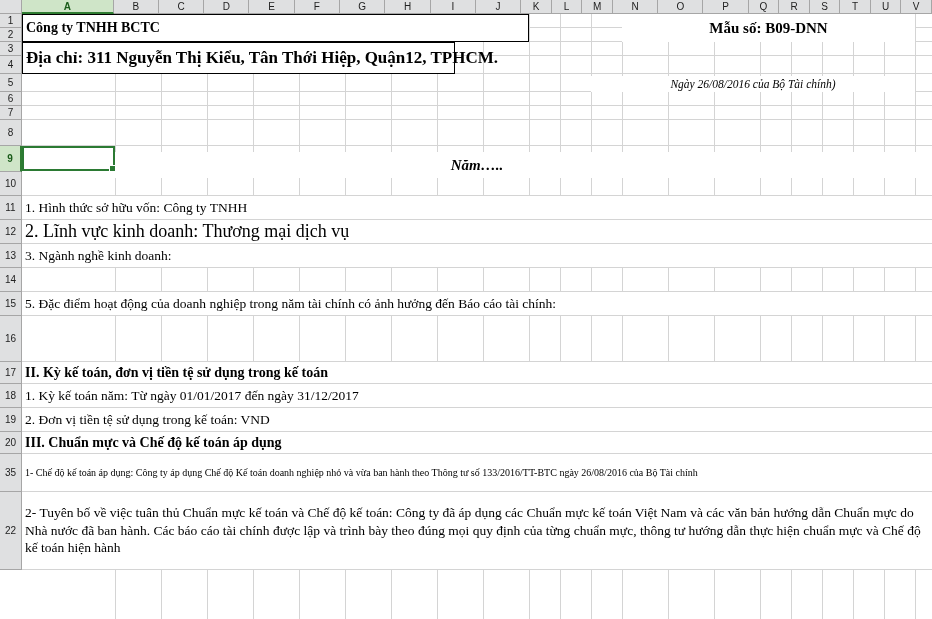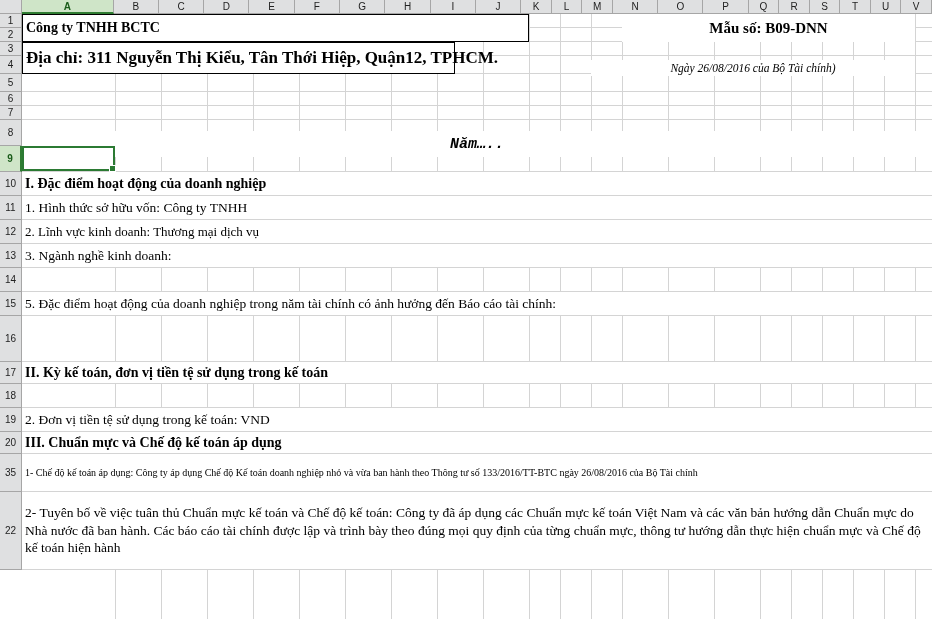--- a/index.html
+++ b/index.html
@@ -272,39 +272,39 @@
       <div class="hline" style="top:555px"></div>
     </div>
 
     <div class="cell boxed bold" style="left:0; top:0; width:507px; height:28px; font-size:14px;">Công ty TNHH BCTC</div>
 
     <div class="cell boxed bold" style="left:0; top:28px; width:433px; height:32px; font-size:17px;">Địa chỉ: 311 Nguyễn Thị Kiểu, Tân Thới Hiệp, Quận12, TPHCM.</div>
 
     <div class="cell center bold" style="left:600px; top:0; width:293px; height:28px; font-size:15px;">Mẫu số: B09-DNN</div>
 
 
-    <div class="cell center italic small" style="left:569px; top:46px; width:324px; height:16px;">Ngày 26/08/2016 của Bộ Tài chính)</div>
-
-
-    <div class="cell center sub-title" style="left:0; top:117px; width:910px; height:26px;font-family:Liberation Mono, monospace;">Năm…..</div>
-
-    <div class="cell bold" style="left:0; top:158px; width:910px; height:23px; font-size:14px;">I. Đặc điểm hoạt động của doanh nghiệp</div>
+    <div class="cell center italic small" style="left:569px; top:62px; width:324px; height:16px;">Ngày 26/08/2016 của Bộ Tài chính)</div>
+
+
+    <div class="cell center sub-title" style="left:0; top:138px; width:910px; height:26px;">Năm…..</div>
+
 
     <div class="cell" style="left:0; top:182px; width:910px; height:23px; font-size:13.5px;">1. Hình thức sở hữu vốn: Công ty TNHH</div>
 
-    <div class="cell" style="left:0; top:206px; width:910px; height:23px; font-size:13px;">2. Lĩnh vực kinh doanh: Thương mại dịch vụ</div>
+    <div class="cell" style="left:0; top:206px; width:910px; height:23px; font-size:18px;">2. Lĩnh vực kinh doanh: Thương mại dịch vụ</div>
 
     <div class="cell" style="left:0; top:230px; width:910px; height:23px; font-size:13.5px;">3. Ngành nghề kinh doanh:</div>
 
 
     <div class="cell" style="left:0; top:278px; width:910px; height:23px; font-size:13.5px;">5. Đặc điểm hoạt động của doanh nghiệp trong năm tài chính có ảnh hưởng đến Báo cáo tài chính:</div>
 
 
     <div class="cell bold" style="left:0; top:348px; width:910px; height:21px; font-size:14px;">II. Kỳ kế toán, đơn vị tiền tệ sử dụng trong kế toán</div>
 
+    <div class="cell" style="left:0; top:370px; width:910px; height:23px; font-size:13.5px;">1. Kỳ kế toán năm: Từ ngày 01/01/2017 đến ngày 31/12/2017</div>
 
     <div class="cell" style="left:0; top:394px; width:910px; height:23px; font-size:13.5px;">2. Đơn vị tiền tệ sử dụng trong kế toán: VND</div>
 
     <div class="cell bold" style="left:0; top:418px; width:910px; height:21px; font-size:14px;">III. Chuẩn mực và Chế độ kế toán áp dụng</div>
 
     <div class="cell wrap" style="left:0; top:440px; width:902px; height:37px; font-size:10px;">1- Chế độ kế toán áp dụng: Công ty áp dụng Chế độ Kế toán doanh nghiệp nhỏ và vừa ban hành theo Thông tư số 133/2016/TT-BTC ngày 26/08/2016 của Bộ Tài chính</div>
 
     <div class="cell wrap" style="left:0; top:478px; width:902px; height:77px; font-size:13.5px;">2- Tuyên bố về việc tuân thủ Chuẩn mực kế toán và Chế độ kế toán: Công ty đã áp dụng các Chuẩn mực kế toán Việt Nam và các văn bản hướng dẫn Chuẩn mực do Nhà nước đã ban hành. Các báo cáo tài chính được lập và trình bày theo đúng mọi quy định của từng chuẩn mực, thông tư hướng dẫn thực hiện chuẩn mực và Chế độ kế toán hiện hành</div>
 
     <div class="selection" style="left:0; top:132px; width:93px; height:25px;"></div>

